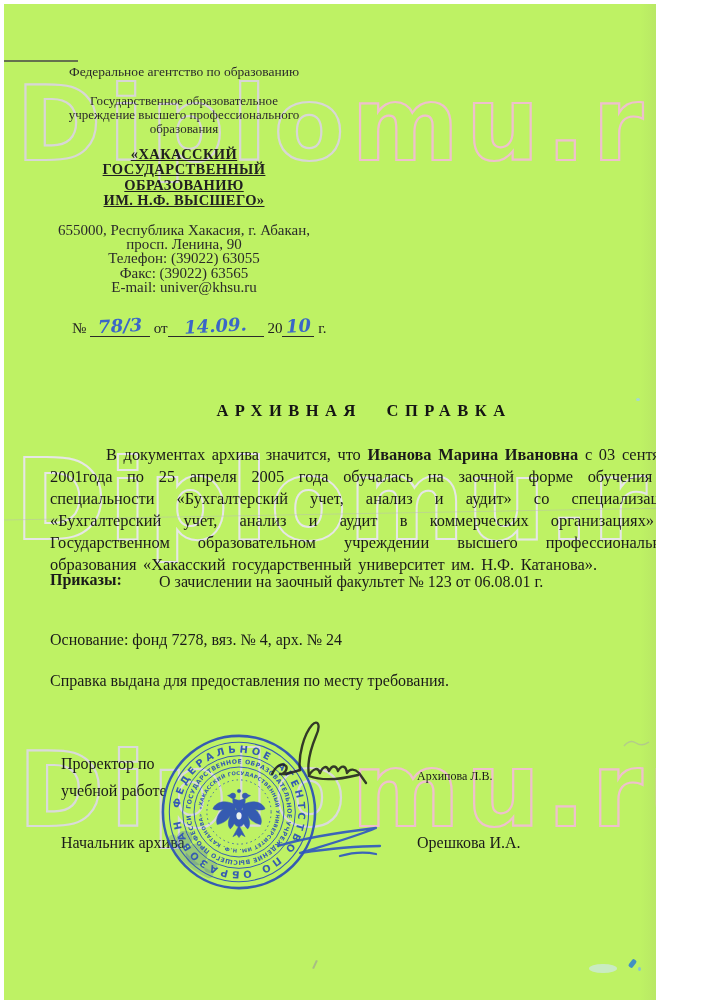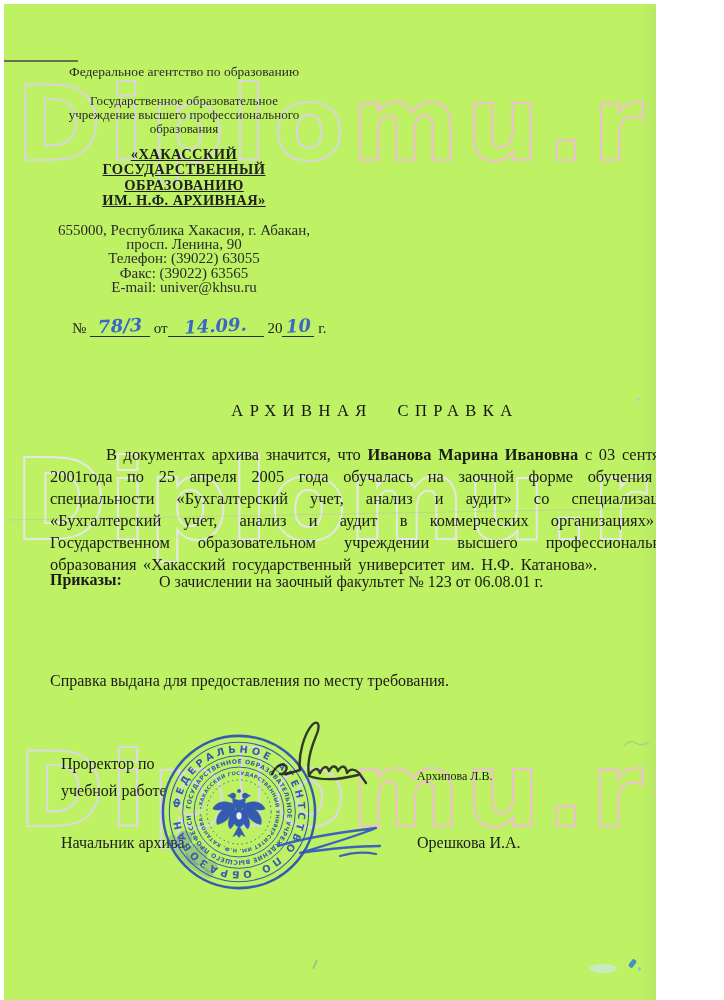--- a/index.html
+++ b/index.html
@@ -27,21 +27,21 @@
   .slot{display:inline-block;border-bottom:1.2px solid #2b2b2b;text-align:center;vertical-align:baseline;height:20px;}
   .slot-number{width:60px;}
   .slot-date{width:96px;}
   .slot-year{width:32px;}
   .hand{
     display:inline-block;font-family:"DejaVu Serif",serif;font-style:italic;font-weight:bold;
     color:#3a66c8;font-size:18px;transform:rotate(-3deg);position:relative;top:-1px;
   }
 
   
-  .doc-title{left:111px;top:397px;width:520px;text-align:center;font-weight:normal;font-size:16.5px;
+  .doc-title{left:100px;top:397px;width:520px;text-align:center;font-weight:bold;font-size:16.5px;
     letter-spacing:6.5px;word-spacing:14px;color:#141414;}
   .body-par{left:46px;top:440px;width:634px;font-size:16.4px;line-height:22px;text-align:justify;
     text-indent:56px;word-spacing:2.5px;color:#1a1a1a;}
   .orders{left:46px;top:567px;width:620px;display:grid;grid-template-columns:99px 1fr;font-size:16px;color:#1a1a1a;gap:10px;}
   .orders .lbl{font-weight:bold;}
   .orders .items div{line-height:22.4px;}
   .basis{left:46px;top:627px;font-size:16px;color:#1a1a1a;}
   .issued{left:46px;top:668px;font-size:16px;color:#1a1a1a;}
 
   
@@ -99,21 +99,21 @@
   <div class="abs agency center">Федеральное агентство по образованию</div>
   <div class="abs institution center">
     <div>Государственное образовательное</div>
     <div>учреждение высшего профессионального</div>
     <div>образования</div>
   </div>
   <div class="abs university center">
     <div>«ХАКАССКИЙ</div>
     <div>ГОСУДАРСТВЕННЫЙ</div>
     <div>ОБРАЗОВАНИЮ</div>
-    <div>ИМ. Н.Ф. АРХИВНАЯ»</div>
+    <div>ИМ. Н.Ф. ВЫСШЕГО»</div>
   </div>
   <div class="abs contacts center">
     <div>655000, Республика Хакасия, г. Абакан,</div>
     <div>просп. Ленина, 90</div>
     <div>Телефон: (39022) 63055</div>
     <div>Факс: (39022) 63565</div>
     <div>E-mail: univer@khsu.ru</div>
   </div>
 
   <div class="abs refline">
@@ -132,20 +132,21 @@
     <span>с 03 сентября 2001года по 25 апреля 2005 года обучалась на заочной форме обучения по специальности «Бухгалтерский учет, анализ и аудит» со специализацией «Бухгалтерский учет, анализ и аудит в коммерческих организациях» в Государственном образовательном учреждении высшего профессионального образования «Хакасский государственный университет им. Н.Ф. Катанова».</span>
   </p>
 
   <div class="abs orders">
     <div class="lbl">Приказы:</div>
     <div class="items">
       <div>О зачислении на заочный факультет № 123 от 06.08.01 г.</div>
     </div>
   </div>
 
+  <div class="abs basis">Основание: фонд 7278, вяз. № 4, арх. № 24</div>
   <div class="abs issued">Справка выдана для предоставления по месту требования.</div>
 
   <div class="abs sig-role-1">
     <div>Проректор по</div>
     <div>учебной работе</div>
   </div>
   <div class="abs sig-name-1">Архипова Л.В.</div>
   <div class="abs sig-role-2">Начальник архива</div>
   <div class="abs sig-name-2">Орешкова И.А.</div>
 

